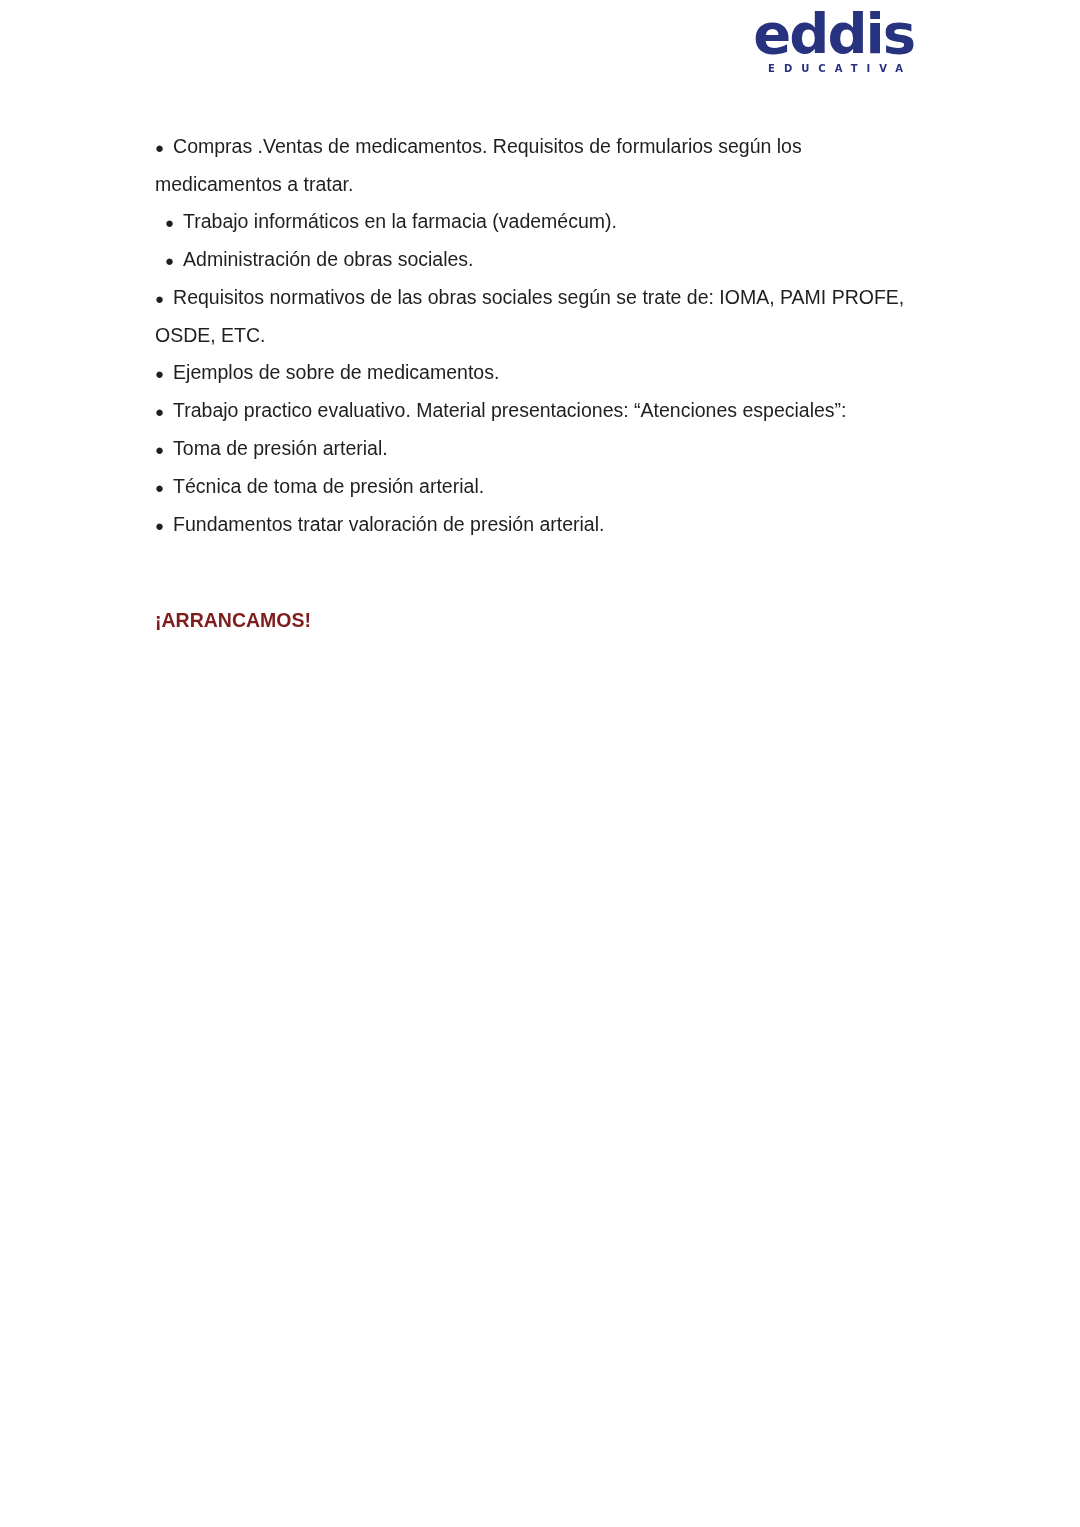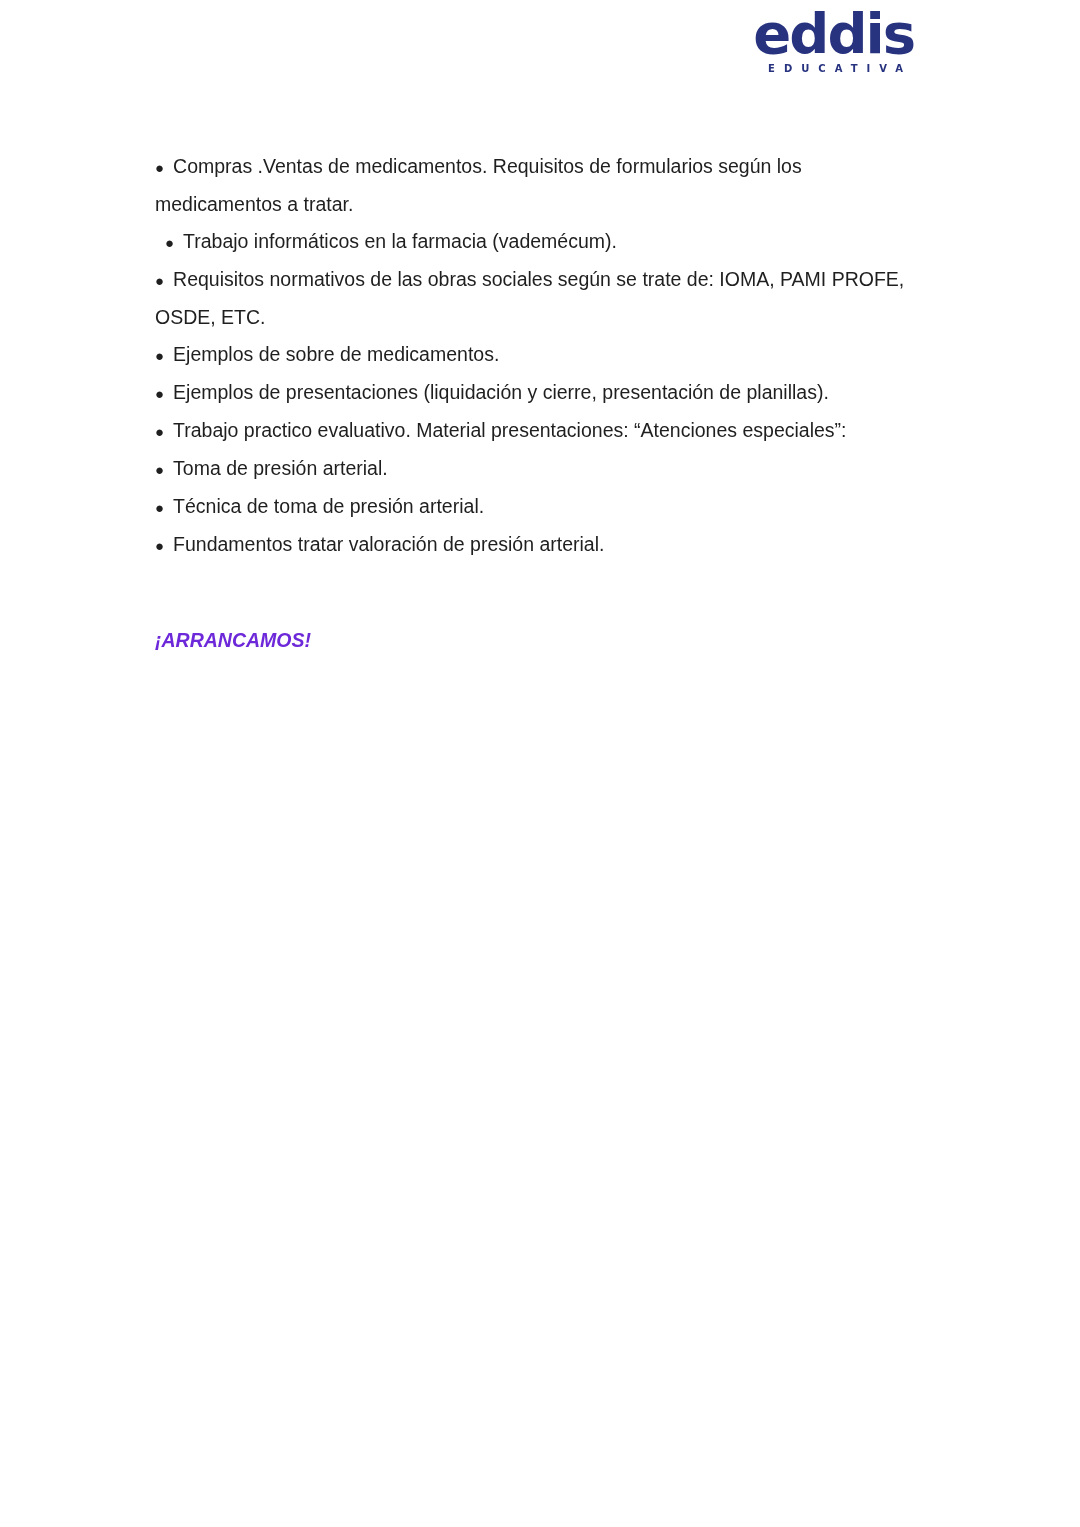--- a/index.html
+++ b/index.html
@@ -43,21 +43,20 @@
     
     margin-right: 2px;
   }
 
   
   .content {
     position: absolute;
     top: 128px;
     left: 155px;
     right: 155px;
-    margin-top: 20px;
   }
   .bullet-item {
     font-size: 19.5px;
     line-height: 37px;
     color: #1f1f1f;
   }
   .bullet-item.indent {
     padding-left: 10px;
   }
   .bullet-item .bullet {
@@ -65,41 +64,40 @@
     margin-right: 9px;
     font-size: 15px;
     vertical-align: baseline;
     color: #1f1f1f;
   }
   .closing {
     margin-top: 58px;
     font-size: 19.5px;
     line-height: 37px;
     font-weight: 700;
-    color: #6d28d9;
-    font-style: italic;
+    color: #7f1d1d;
   }
 </style>
 </head>
 <body>
 
 <div class="page">
 
   <div class="logo">
     <span class="wordmark">eddis</span>
     <span class="tagline">EDUCATIVA</span>
   </div>
 
   <div class="content">
     <div>
         <div class="bullet-item"><span class="bullet">●</span><span>Compras .Ventas de medicamentos. Requisitos de formularios según los medicamentos a tratar.</span></div>
         <div class="bullet-item indent"><span class="bullet">●</span><span>Trabajo informáticos en la farmacia (vademécum).</span></div>
+        <div class="bullet-item indent"><span class="bullet">●</span><span>Administración de obras sociales.</span></div>
         <div class="bullet-item"><span class="bullet">●</span><span>Requisitos normativos de las obras sociales según se trate de: IOMA, PAMI PROFE, OSDE, ETC.</span></div>
         <div class="bullet-item"><span class="bullet">●</span><span>Ejemplos de sobre de medicamentos.</span></div>
-        <div class="bullet-item"><span class="bullet">●</span><span>Ejemplos de presentaciones (liquidación y cierre, presentación de planillas).</span></div>
         <div class="bullet-item"><span class="bullet">●</span><span>Trabajo practico evaluativo. Material presentaciones: “Atenciones especiales”:</span></div>
         <div class="bullet-item"><span class="bullet">●</span><span>Toma de presión arterial.</span></div>
         <div class="bullet-item"><span class="bullet">●</span><span>Técnica de toma de presión arterial.</span></div>
         <div class="bullet-item"><span class="bullet">●</span><span>Fundamentos tratar valoración de presión arterial.</span></div>
       </div>
 
     <p class="closing">¡ARRANCAMOS!</p>
   </div>
 
 </div>

